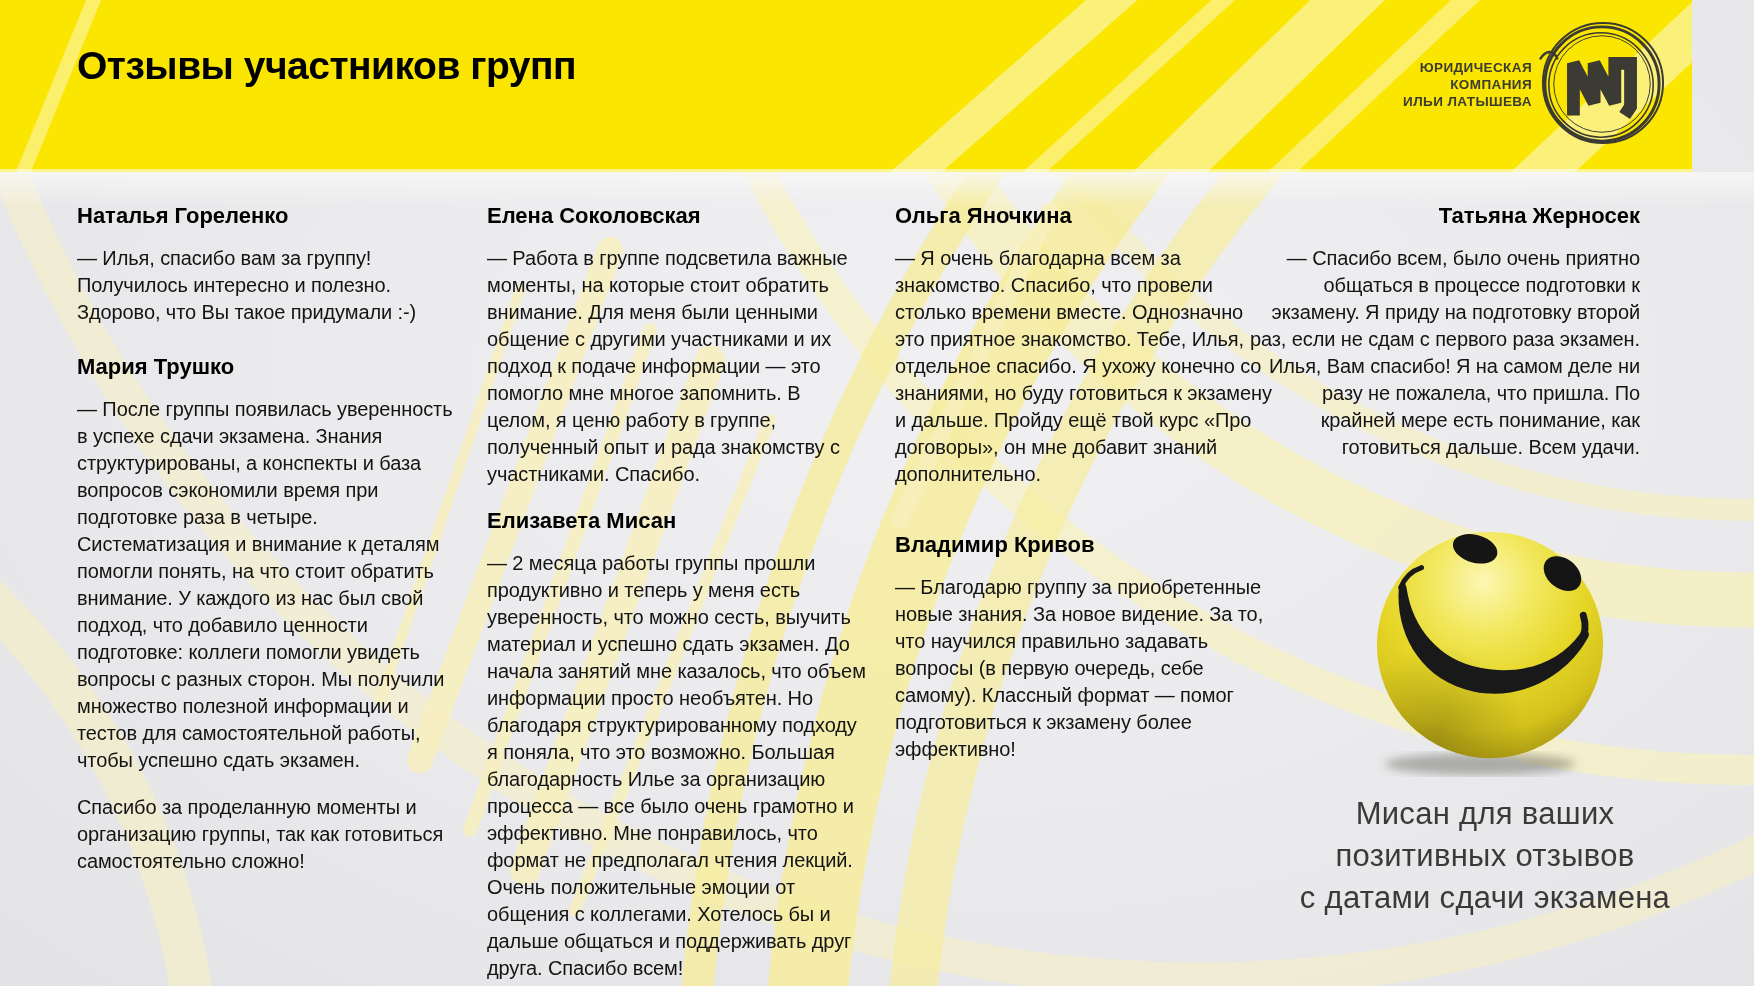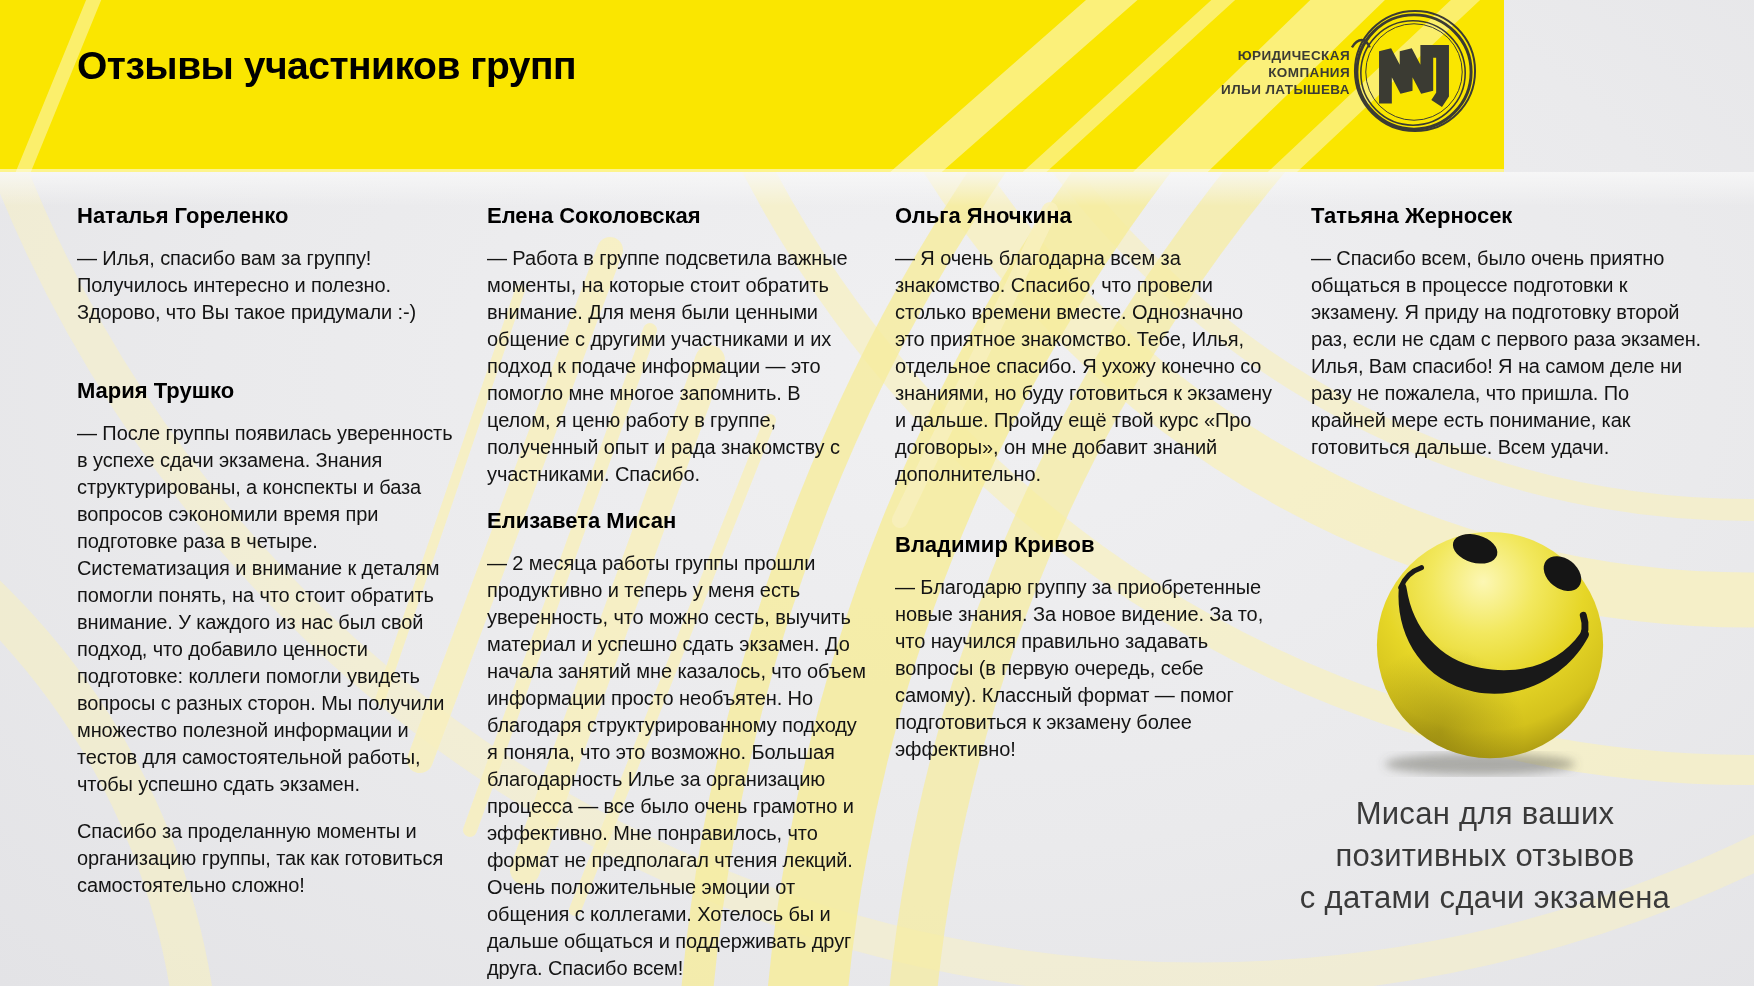--- a/index.html
+++ b/index.html
@@ -1,34 +1,34 @@
 <!DOCTYPE html>
 <html><head>
 <meta charset="utf-8">
 <style>
   html,body{margin:0;padding:0;}
   body{width:1754px;height:986px;overflow:hidden;font-family:"Liberation Sans",sans-serif;}
   .page{position:relative;width:1754px;height:986px;background:radial-gradient(ellipse at 55% 38%, #F0F0F2 0%, #EAEAEC 55%, #E3E3E6 100%);overflow:hidden;}
   .bg-swirls{position:absolute;left:0;top:0;width:1754px;height:986px;pointer-events:none;}
   
-  .header{position:absolute;left:0;top:0;width:1504px;height:172px;background:#FAE600;overflow:hidden;}
+  .header{position:absolute;left:0;top:0;width:1676px;height:172px;background:#FAE600;overflow:hidden;padding-left:16px;}
   .header::after{content:"";position:absolute;left:0;bottom:0;width:100%;height:3px;background:rgba(255,255,255,0.55);}
   .header-stripes{position:absolute;left:0;top:0;width:1754px;height:172px;}
   .title{position:absolute;left:77px;top:40px;margin:0;font-size:39px;line-height:52px;font-weight:bold;letter-spacing:-0.5px;color:#000;}
-  .logo{position:absolute;right:26px;top:8px;display:flex;align-items:center;gap:0;}
+  .logo{position:absolute;right:26px;top:20px;display:flex;align-items:center;gap:6px;}
   .logo-text{text-align:right;font-size:13.5px;line-height:17px;font-weight:bold;color:#3B3B33;letter-spacing:0.4px;}
   .logo-mark{width:128px;height:128px;}
   
   .content{position:absolute;left:0;top:172px;width:1754px;height:688px;}
   .content::before{content:"";position:absolute;left:0;top:0;width:100%;height:34px;background:linear-gradient(#F9F9F9,rgba(249,249,249,0));opacity:.8;}
   .col{position:absolute;top:31px;width:382px;color:#141414;}
   .col1{left:77px;}
   .col2{left:487px;}
   .col3{left:895px;}
-  .col4{left:1311px;width:392px;}
+  .col4{left:1248px;width:392px;text-align:right;}
   .block h2{margin:0 0 16px 0;font-size:22px;line-height:26px;font-weight:bold;color:#000;}
   .block p{margin:0 0 20px 0;font-size:20px;line-height:27px;letter-spacing:-0.1px;}
   
   .smiley-wrap{position:absolute;left:1363px;top:525px;width:258px;height:252px;}
   .smiley-wrap svg{width:100%;height:100%;}
   .caption{position:absolute;left:1245px;top:793px;width:480px;text-align:center;font-size:31px;line-height:42px;font-weight:300;color:#3A3A3A;letter-spacing:0.3px;}
 </style>
 </head>
 <body>
 
@@ -89,21 +89,21 @@
     </div>
   </header>
 
   <main class="content">
 
     <section class="col col1">
       <article class="block">
         <h2>Наталья Гореленко</h2>
         <p>— Илья, спасибо вам за группу! Получилось интересно и полезно. Здорово, что Вы такое придумали :-)</p>
       </article>
-      <article class="block" style="margin-top:52px">
+      <article class="block" style="margin-top:28px">
         <h2>Мария Трушко</h2>
         <p>— После группы появилась уверенность в успехе сдачи экзамена. Знания структурированы, а конспекты и база вопросов сэкономили время при подготовке раза в четыре. Систематизация и внимание к деталям помогли понять, на что стоит обратить внимание. У каждого из нас был свой подход, что добавило ценности подготовке: коллеги помогли увидеть вопросы с разных сторон. Мы получили множество полезной информации и тестов для самостоятельной работы, чтобы успешно сдать экзамен.</p>
         <p>Спасибо за проделанную моменты и организацию группы, так как готовиться самостоятельно сложно!</p>
       </article>
     </section>
 
     <section class="col col2">
       <article class="block">
         <h2>Елена Соколовская</h2>
         <p>— Работа в группе подсветила важные моменты, на которые стоит обратить внимание. Для меня были ценными общение с другими участниками и их подход к подаче информации — это помогло мне многое запомнить. В целом, я ценю работу в группе, полученный опыт и рада знакомству с участниками. Спасибо.</p>

